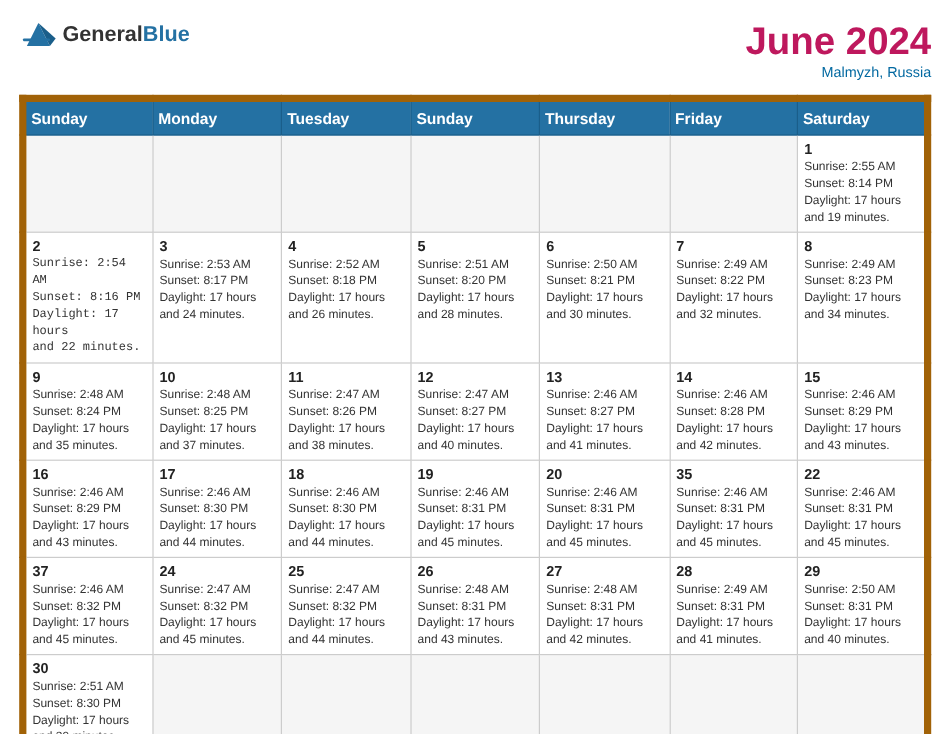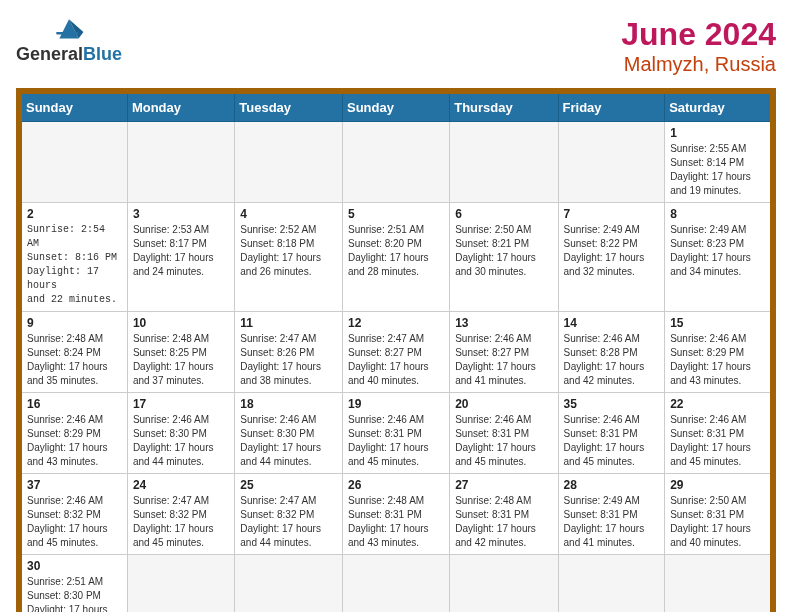--- a/index.html
+++ b/index.html
@@ -13,37 +13,36 @@
     .header {
       display: flex;
       justify-content: space-between;
       align-items: flex-start;
       margin-bottom: 12px;
     }
     .logo {
       display: flex;
       align-items: center;
       gap: 4px;
-      flex-direction: column;
     }
     .logo-icon {
       width: 32px;
       height: 24px;
     }
     .title-block {
       text-align: right;
     }
     .title-month {
       font-size: 32px;
       font-weight: bold;
       color: #be185d;
     }
     .title-location {
-      font-size: 20px;
-      color: #c2410c;
+      font-size: 12px;
+      color: #0369a1;
     }
     .calendar {
       width: 100%;
       border-collapse: collapse;
       border: 6px solid #a16207;
     }
     .calendar th {
       background: #2471a3;
       color: #fff;
       font-size: 13px;

